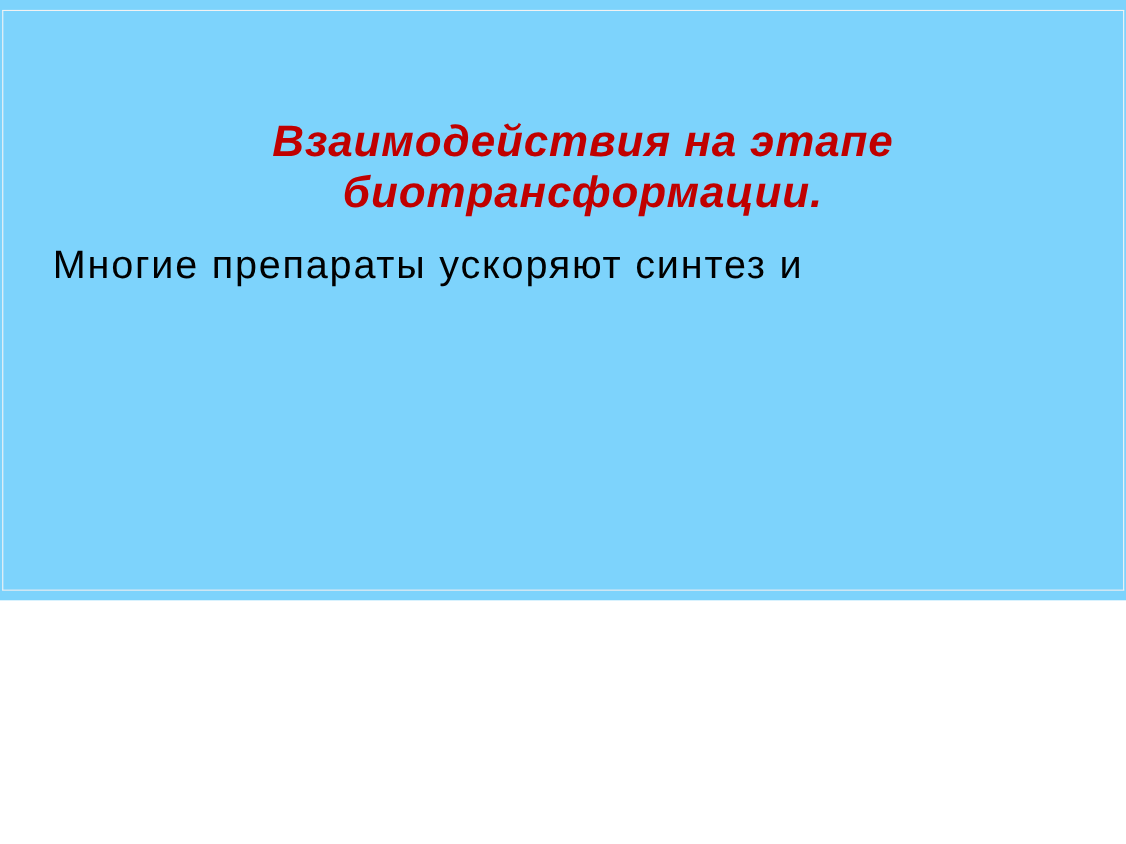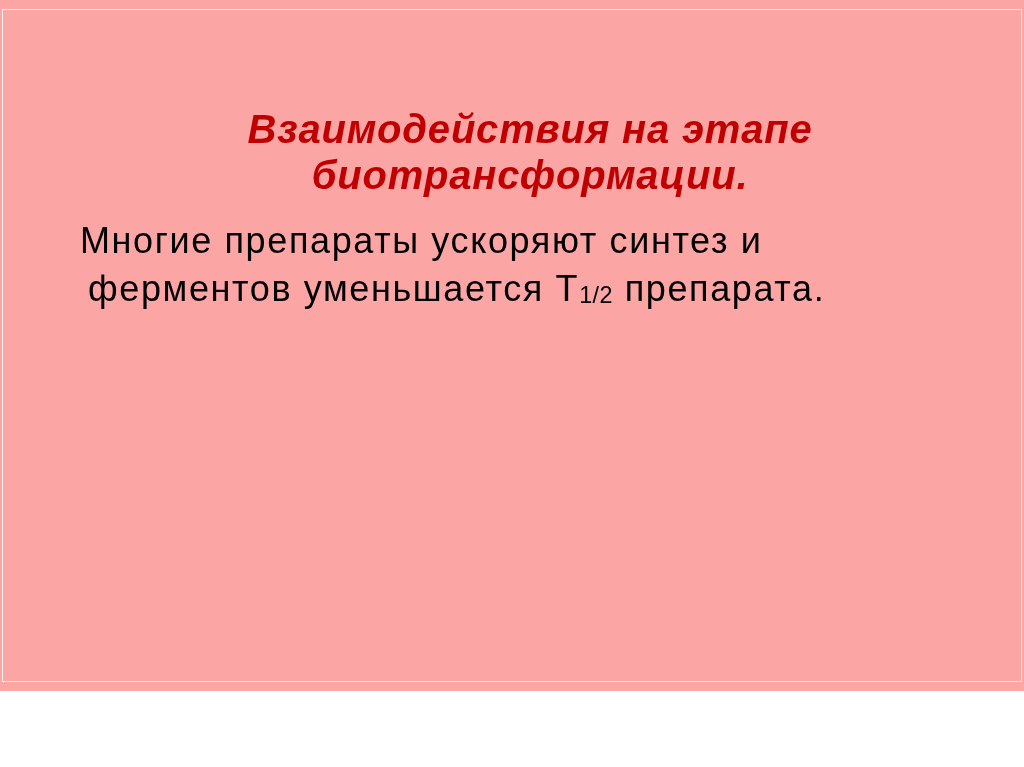--- a/index.html
+++ b/index.html
@@ -3,22 +3,22 @@
 <meta charset="utf-8">
 <style>
   html, body {
     margin: 0;
     padding: 0;
     background: #ffffff;
   }
   .slide {
     position: relative;
     width: 1024px;
-    height: 691px;
-    background: #fca5a5;
+    height: 546px;
+    background: #7dd3fc;
     overflow: hidden;
     font-family: "Liberation Sans", sans-serif;
   }
   
   .frame {
     position: absolute;
     left: 2px;
     right: 2px;
     top: 9px;
     bottom: 9px;
@@ -47,21 +47,21 @@
     position: absolute;
     top: 217px;
     left: 0;
     width: 1024px;
     color: #000000;
     font-size: 36px;
     line-height: 48px;
     letter-spacing: 0.045em;
   }
   .paragraph {
-    padding-left: 88px;
+    padding-left: 56px;
     margin: 0;
   }
   .paragraph + .paragraph {
     margin-top: 7px;
   }
   .text-line {
     white-space: nowrap;
   }
   .text-line.first {
     text-indent: -8px;
@@ -79,17 +79,16 @@
   <div class="frame"></div>
 
   <div class="slide-title">
     <div class="title-line">Взаимодействия на этапе</div>
     <div class="title-line">биотрансформации.</div>
   </div>
 
   <div class="body-text">
     <div class="paragraph">
       <div class="text-line first">Многие препараты ускоряют синтез и</div>
-      <div class="text-line"><span>ферментов уменьшается Т</span><span class="subscript">1/2</span><span> препарата.</span></div>
     </div>
 
   </div>
 </div>
 
 </body></html>

